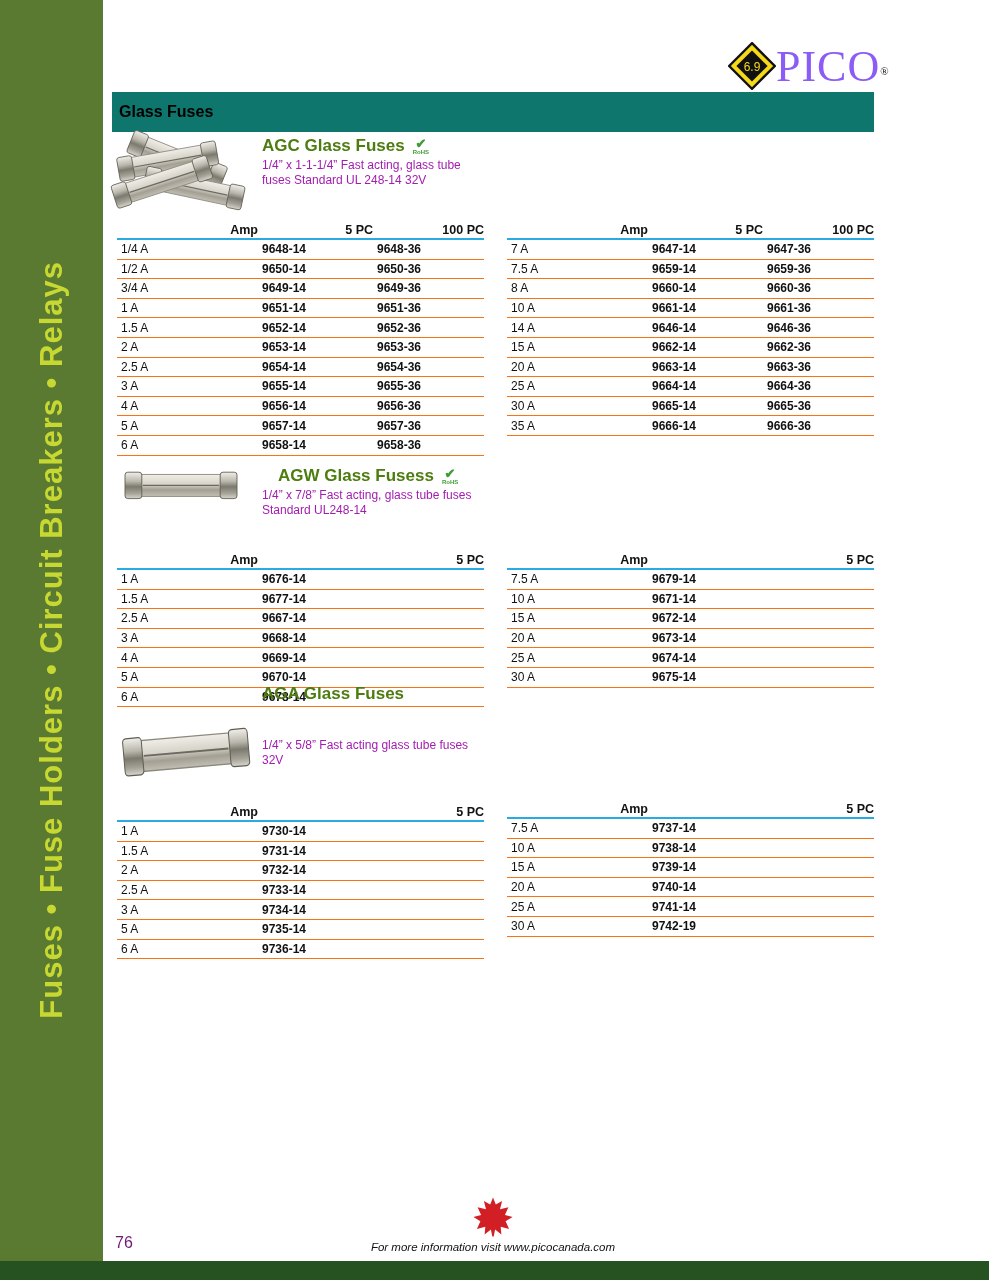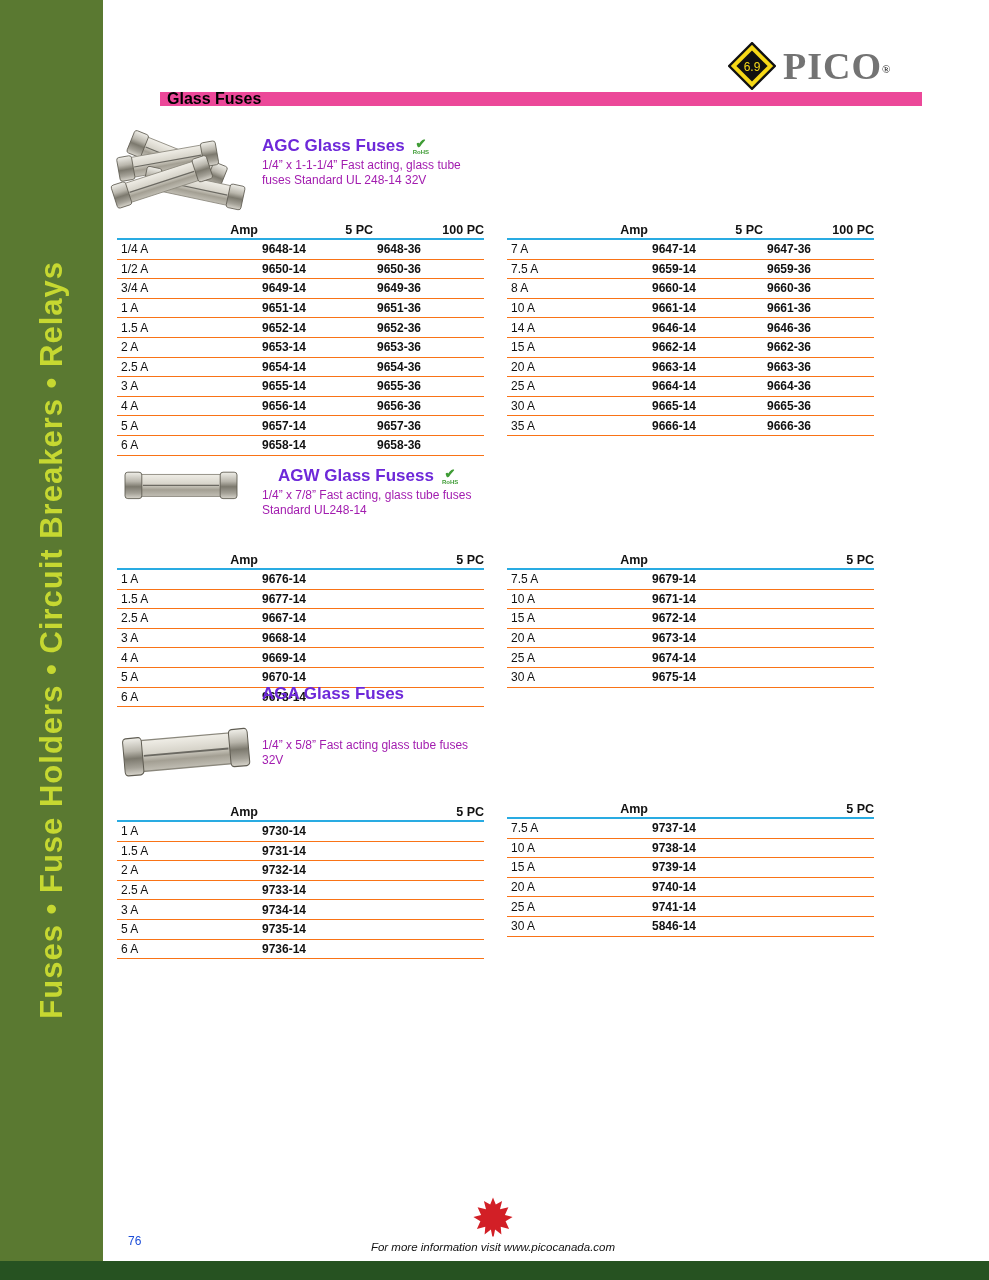--- a/index.html
+++ b/index.html
@@ -25,41 +25,41 @@
 
   
   .bottom-bar {
     position:absolute; left:0; top:1261px; width:989px; height:19px;
     background:#265221;
   }
 
   
   .logo {
     position:absolute; left:728px; top:40px; width:160px; height:52px;
-    display:flex; align-items:center; gap:7px;
+    display:flex; align-items:center; 
   }
   .logo-diamond { width:48px; height:48px; flex:0 0 auto; }
   .brand-name {
-    font-family:"Liberation Serif", serif; font-weight:bold;
-    font-size:38px; letter-spacing:1px; color:#737373;
+    font-family:"Liberation Serif", serif; font-weight:normal;
+    font-size:44px; letter-spacing:1px; color:#8b5cf6;
   }
   .brand-reg { font-size:11px; vertical-align:super; font-family:"Liberation Serif", serif; }
 
   
   .title-bar {
-    position:absolute; left:112px; top:92px; width:762px; height:14px;
-    background:#ec4899; display:flex; align-items:center;margin-left:48px;
+    position:absolute; left:112px; top:92px; width:762px; height:40px;
+    background:#0f766e; display:flex; align-items:center;
   }
   .title-bar .title-text {
     font-weight:bold; font-size:16px; padding-left:7px; color:#000;
   }
 
   
   .section-head { position:absolute; display:flex; align-items:flex-start; gap:8px; }
-  .sec-title { font-weight:bold; font-size:17px; color:#6d28d9; white-space:nowrap; }
+  .sec-title { font-weight:bold; font-size:17px; color:#4d7c0f; white-space:nowrap; }
   .rohs { display:inline-flex; flex-direction:column; align-items:center; line-height:1; margin-top:1px; }
   .rohs-check { color:#3f9c35; font-size:13px; font-weight:bold; }
   .rohs-label { color:#3f9c35; font-size:6px; font-weight:bold; margin-top:-1px; }
   .sec-desc {
     position:absolute; font-size:12px; line-height:15px; color:#a21caf;
   }
 
   
   .prod-img { position:absolute; }
 
@@ -76,21 +76,21 @@
   .tcell { padding-left:4px; overflow:hidden; white-space:nowrap; }
   .tcell.bold { font-weight:bold; }
   .cols3 .tcell:nth-child(1){ width:141px; }
   .cols3 .tcell:nth-child(2){ width:115px; }
   .cols3 .tcell:nth-child(3){ flex:1; }
   .cols2 .tcell:nth-child(1){ width:141px; }
   .cols2 .tcell:nth-child(2){ flex:1; }
 
   
   .page-number {
-    position:absolute; left:115px; top:1234px; font-size:12px; color:#1d4ed8;margin-left:13px;
+    position:absolute; left:115px; top:1234px; font-size:16px; color:#701a75;
   }
   .leaf-wrap {
     position:absolute; left:112px; top:1196px; width:762px;
     display:flex; justify-content:center;
   }
   .footer-note {
     position:absolute; left:112px; top:1241px; width:762px;
     text-align:center; font-style:italic; font-size:11.5px; color:#111;
   }
 </style>
@@ -424,21 +424,21 @@
       <div class="trow">
         <div class="tcell">20 A</div>
         <div class="tcell bold">9740-14</div>
       </div>
       <div class="trow">
         <div class="tcell">25 A</div>
         <div class="tcell bold">9741-14</div>
       </div>
       <div class="trow">
         <div class="tcell">30 A</div>
-        <div class="tcell bold">5846-14</div>
+        <div class="tcell bold">9742-19</div>
       </div>
     </div>
 
   <div class="page-number">76</div>
   <div class="leaf-wrap">
     <svg viewBox="0 0 60 60" width="42" height="42">
       <path fill="#d21f26" d="M30 2 L34 12 L43 7 L40 19 L52 16 L47 27 L58 30 L48 36 L53 47 L41 44 L42 55 L33 48 L31 58 L29 58 L27 48 L18 55 L19 44 L7 47 L12 36 L2 30 L13 27 L8 16 L20 19 L17 7 L26 12 Z"></path>
     </svg>
   </div>
   <div class="footer-note">For more information visit www.picocanada.com</div>

